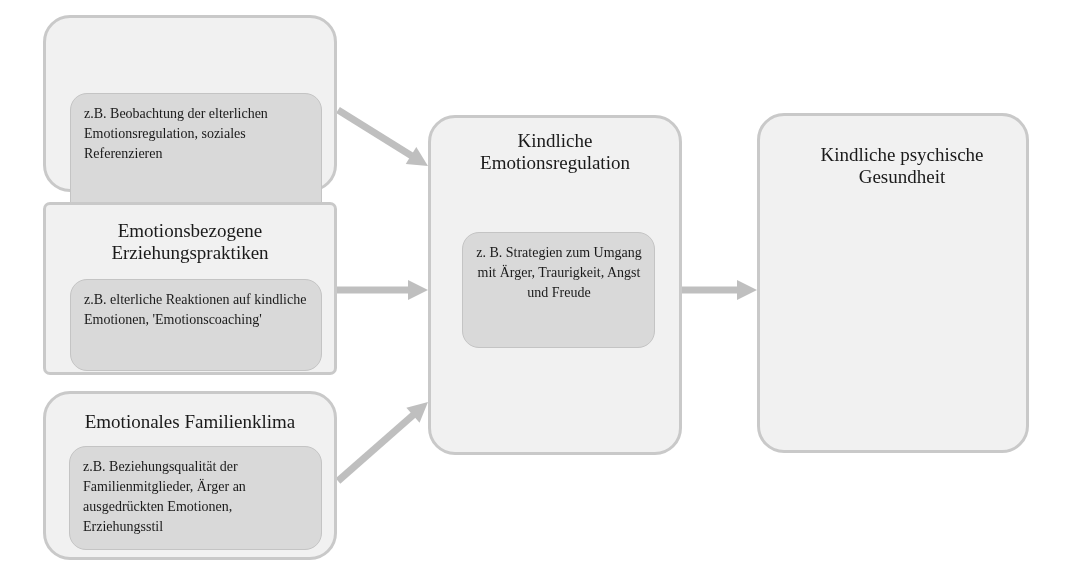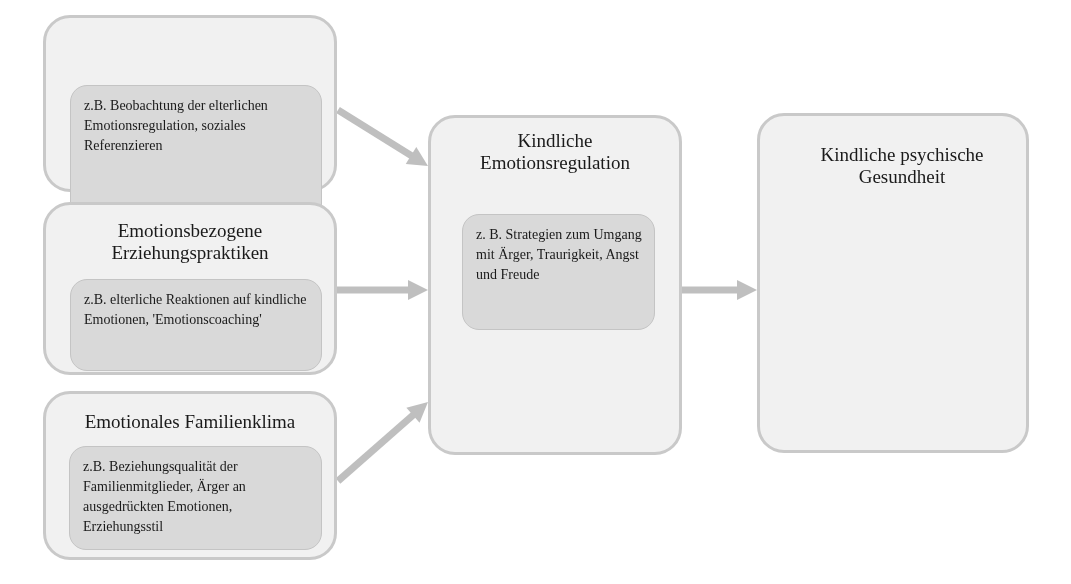--- a/index.html
+++ b/index.html
@@ -51,33 +51,33 @@
     border-radius: 17px;
     font-size: 14px;
     line-height: 1.43;
     color: var(--text);
     padding: 10px 12px 8px 13px;
     overflow: hidden;
   }
   
   .pos-0 { left: 43px;  top: 15px;  width: 294px; height: 177px; }
   .pos-0 .node-title { padding-top: 27px; }
-  .pos-0 .example { left: 24px; top: 67px;  width: 252px; height: 136px; }
+  .pos-0 .example { left: 24px; top: 75px;  width: 252px; height: 136px; }
 
-  .pos-1 { left: 43px;  top: 202px; width: 294px; height: 173px; }
+  .pos-1 { left: 43px;  top: 202px; width: 294px; height: 173px; border-radius: 7px; }
   .pos-1 .node-title { padding-top: 15px; }
   .pos-1 .example { left: 24px; top: 74px;  width: 252px; height: 92px; }
 
   .pos-2 { left: 43px;  top: 391px; width: 294px; height: 169px; }
   .pos-2 .node-title { padding-top: 17px; }
   .pos-2 .example { left: 23px; top: 52px;  width: 253px; height: 104px; }
 
   .pos-3 { left: 428px; top: 115px; width: 254px; height: 340px; }
   .pos-3 .node-title { padding-top: 12px; }
-  .pos-3 .example { left: 31px; top: 96px; width: 193px; height: 116px; }
+  .pos-3 .example { left: 31px; top: 114px; width: 193px; height: 116px; text-align: center; }
 
   .pos-4 { left: 757px; top: 113px; width: 272px; height: 340px; padding-left: 18px; }
   .pos-4 .node-title { padding-top: 28px; }
   .pos-4 .example { left: 22px; top: 113px; width: 229px; height: 116px; }
 </style>
 </head>
 <body>
 
 <div class="canvas">
 

